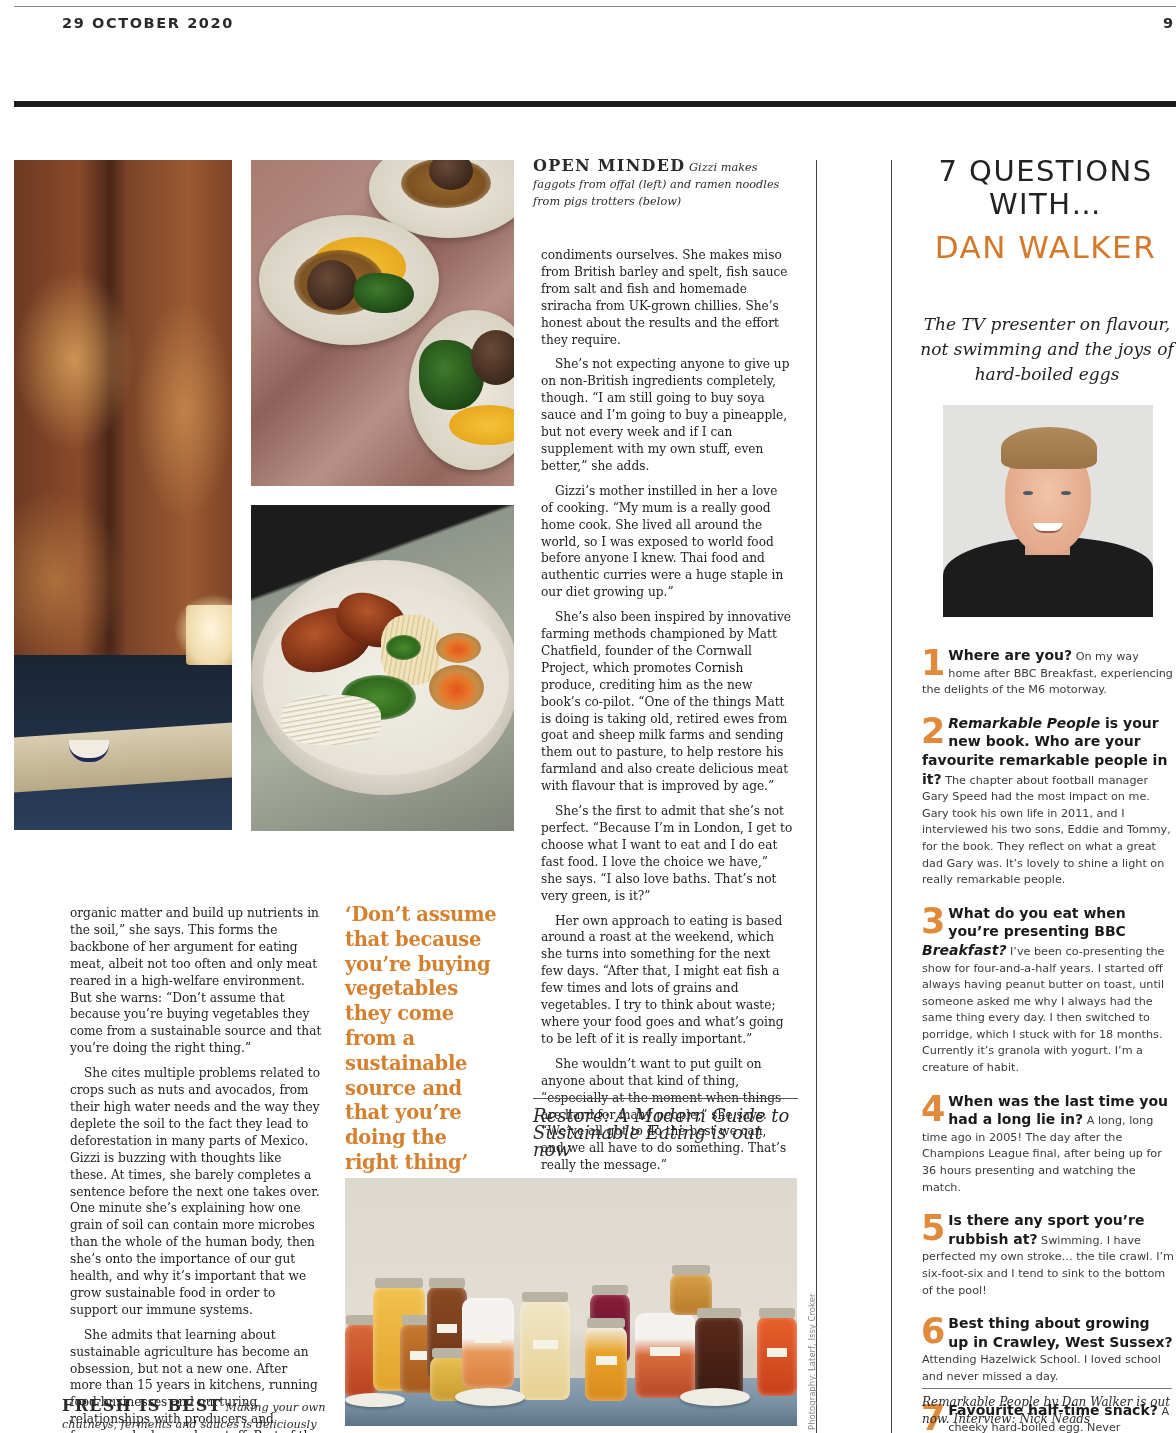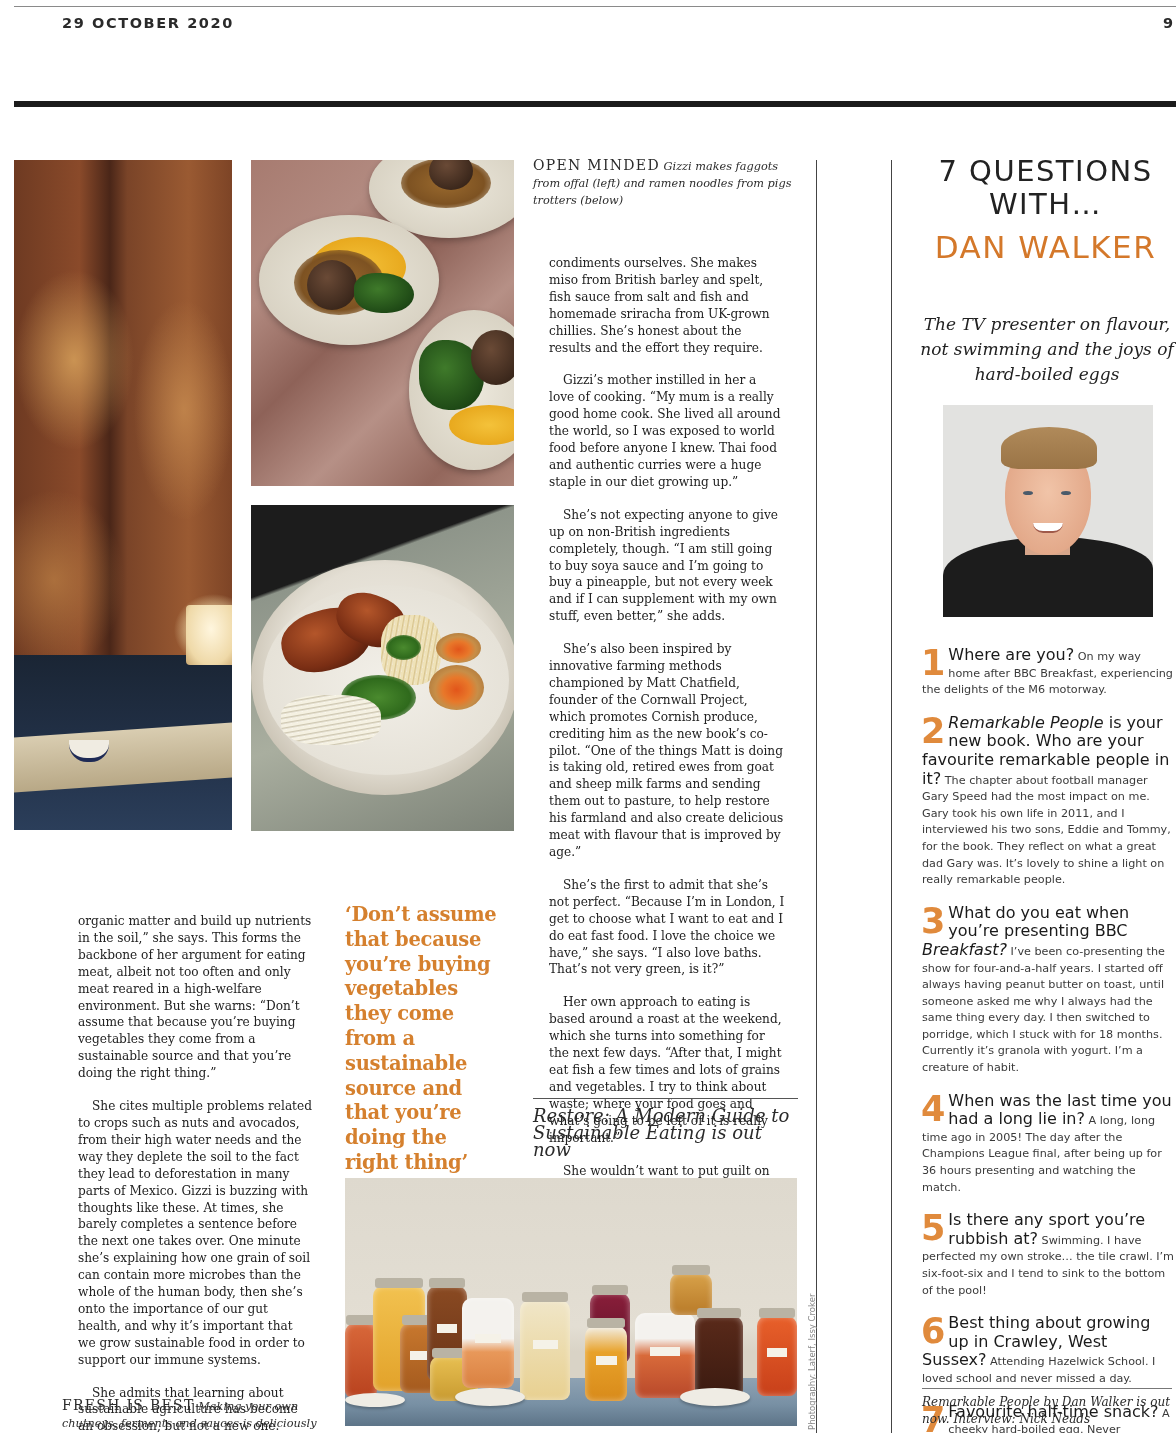--- a/index.html
+++ b/index.html
@@ -67,28 +67,28 @@
   .plate-small { position: absolute; border-radius: 50%; background: #efece4; box-shadow: 0 2px 3px rgba(0,0,0,0.25); }
 
   .photo-credit {
     left: 807px; top: 1290px; width: 140px; height: 12px;
     transform-origin: 0 0; transform: rotate(-90deg) translateX(-140px);
     font-family: "DejaVu Sans", sans-serif; font-size: 8.5px; color: #888; white-space: nowrap;
   }
 
   
   .caption { font-size: 11.3px; line-height: 17px; color: #2b2b2b; }
-  .caption .kicker { font-weight: normal; letter-spacing: 1.3px; font-size: 14px; font-style: normal; }
+  .caption .kicker { font-weight: bold; letter-spacing: 1.3px; font-size: 16px; font-style: normal; }
   .caption .cap-text { font-style: italic; }
   .cap-open { left: 533px; top: 157px; width: 270px; }
   .cap-fresh { left: 62px; top: 1397px; width: 280px; }
 
   
   .body-col { font-size: 12.15px; line-height: 16.9px; color: #222; text-align: left; }
-  .body-col p { margin: 16px; text-indent: 14px; }
+  .body-col p { margin: 8px; text-indent: 14px; }
   .body-col p.noindent { text-indent: 0; }
   .col-mid { left: 533px; top: 239px; width: 268px; }
   .col-left { left: 62px; top: 897px; width: 268px; }
 
   .pullquote { left: 345px; top: 903px; width: 160px; font-family: "DejaVu Serif", serif; font-size: 19.5px; line-height: 24.8px; color: #d5802e; font-weight: bold; letter-spacing: -0.3px; }
 
   .book-rule { left: 533px; top: 1098px; width: 265px; height: 1px; background: #555; }
   .book-note { left: 533px; top: 1107px; width: 268px; font-size: 18px; line-height: 17px; font-style: italic; color: #2b2b2b; }
 
   
@@ -102,21 +102,21 @@
   .portrait .jumper { position: absolute; left: 0; right: 0; bottom: 0; height: 80px; background: #1c1c1c; border-radius: 60% 55% 0 0 / 55% 45% 0 0; }
   .portrait .neck { position: absolute; left: 82px; top: 115px; width: 45px; height: 35px; background: #d6a58a; }
   .portrait .face { position: absolute; left: 62px; top: 35px; width: 86px; height: 115px; border-radius: 46% 46% 50% 50%; background: radial-gradient(ellipse at 50% 45%, #f1c4a8 0%, #e3a98a 70%, #c98b6c 100%); }
   .portrait .hair { position: absolute; left: 58px; top: 22px; width: 96px; height: 42px; border-radius: 50% 50% 20% 20%; background: linear-gradient(180deg, #b08a5a 0%, #9a7446 100%); }
   .portrait .smile { position: absolute; left: 90px; top: 118px; width: 30px; height: 8px; border-radius: 0 0 14px 14px; background: #fff; border-bottom: 2px solid #a05a4a; }
   .portrait .eye { position: absolute; top: 86px; width: 10px; height: 4px; border-radius: 50%; background: #4a5a6a; }
 
   .qa-list { left: 922px; top: 647px; width: 252px; font-family: "DejaVu Sans", sans-serif; font-size: 11.2px; line-height: 16.6px; color: #333; }
   .qa { position: relative; margin-bottom: 16px; }
   .qa .num { float: left; font-size: 35px; line-height: 30px; color: #e08a3c; font-weight: bold; margin: 1px 3px 0 -1px; font-family: "DejaVu Sans", sans-serif; }
-  .qa .q { font-weight: normal; color: #1a1a1a; font-size: 16px; }
+  .qa .q { font-weight: bold; color: #1a1a1a; font-size: 14px; }
   .qa .q i { font-style: italic; }
   .qa .a { color: #3a3a3a; }
   .qa-rule { left: 922px; top: 1388px; width: 250px; height: 1px; background: #777; }
   .qa-footer { left: 922px; top: 1394px; width: 254px; font-style: italic; font-size: 12px; line-height: 17px; color: #2a2a2a; }
 </style>
 </head>
 <body>
 
 <div class="abs top-rule"></div>
 <div class="abs date">29 OCTOBER 2020</div>
@@ -164,22 +164,22 @@
   <div class="egg" style="left:185px; top:128px; width:45px; height:30px;"></div>
 </div>
 
 <div class="abs caption cap-open">
   <span class="kicker">OPEN MINDED</span>
   <span class="cap-text">Gizzi makes faggots from offal (left) and ramen noodles from pigs trotters (below)</span>
 </div>
 
 <div class="abs body-col col-mid">
   <p class="noindent">condiments ourselves. She makes miso from British barley and spelt, fish sauce from salt and fish and homemade sriracha from UK-grown chillies. She’s honest about the results and the effort they require.</p>
+  <p>She’s not expecting anyone to give up on non-British ingredients completely, though. “I am still going to buy soya sauce and I’m going to buy a pineapple, but not every week and if I can supplement with my own stuff, even better,” she adds.</p>
   <p>Gizzi’s mother instilled in her a love of cooking. “My mum is a really good home cook. She lived all around the world, so I was exposed to world food before anyone I knew. Thai food and authentic curries were a huge staple in our diet growing up.”</p>
-  <p>She’s not expecting anyone to give up on non-British ingredients completely, though. “I am still going to buy soya sauce and I’m going to buy a pineapple, but not every week and if I can supplement with my own stuff, even better,” she adds.</p>
   <p>She’s also been inspired by innovative farming methods championed by Matt Chatfield, founder of the Cornwall Project, which promotes Cornish produce, crediting him as the new book’s co-pilot. “One of the things Matt is doing is taking old, retired ewes from goat and sheep milk farms and sending them out to pasture, to help restore his farmland and also create delicious meat with flavour that is improved by age.”</p>
   <p>She’s the first to admit that she’s not perfect. “Because I’m in London, I get to choose what I want to eat and I do eat fast food. I love the choice we have,” she says. “I also love baths. That’s not very green, is it?”</p>
   <p>Her own approach to eating is based around a roast at the weekend, which she turns into something for the next few days. “After that, I might eat fish a few times and lots of grains and vegetables. I try to think about waste; where your food goes and what’s going to be left of it is really important.”</p>
   <p>She wouldn’t want to put guilt on anyone about that kind of thing, “especially at the moment when things are hard for many people,” she says. “We’ve all got to do the best we can, and we all have to do something. That’s really the message.”</p>
 </div>
 
 <div class="abs book-rule"></div>
 <div class="abs book-note">Restore: A Modern Guide to Sustainable Eating is out now</div>
 
 <div class="abs body-col col-left">

